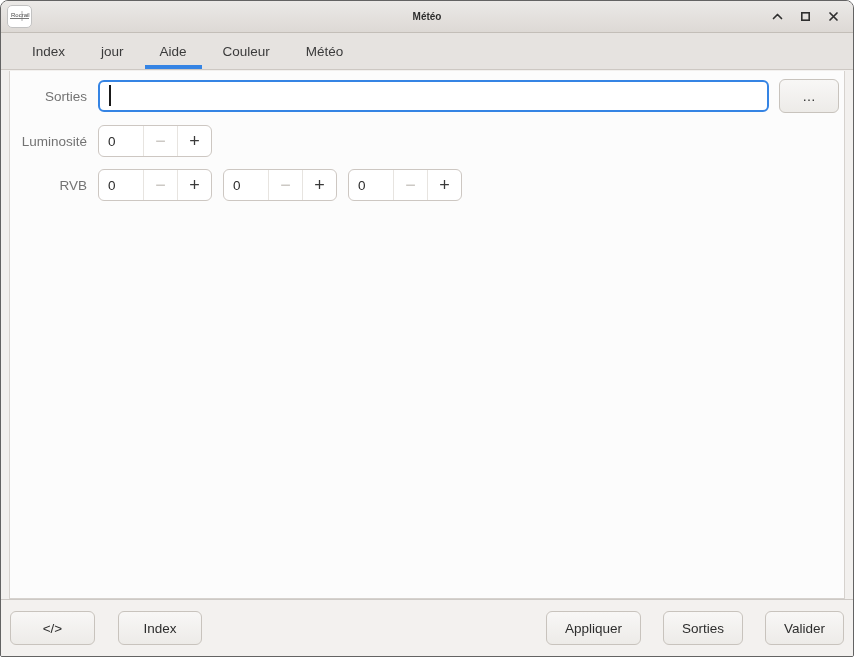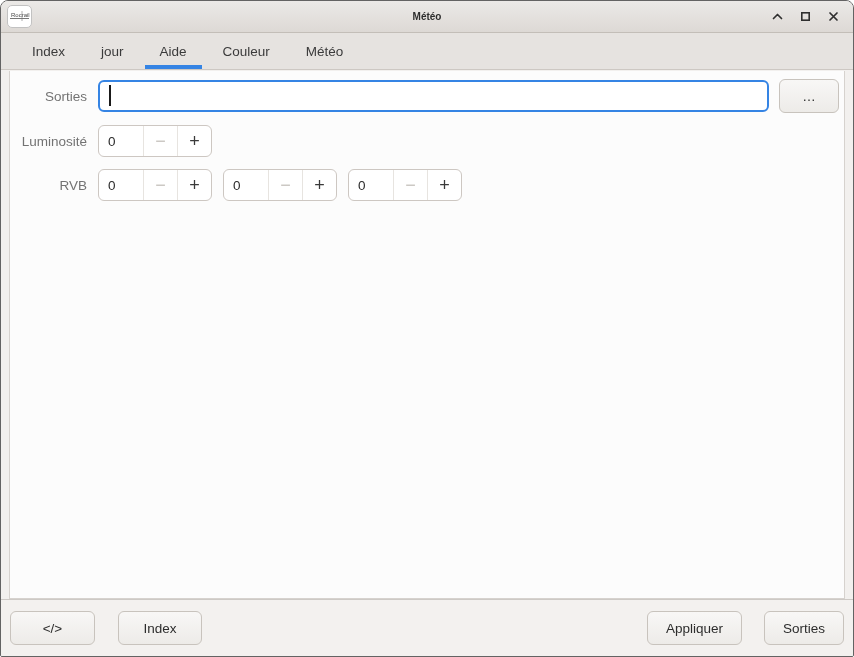--- a/index.html
+++ b/index.html
@@ -196,16 +196,17 @@
   </div>
 
   <div class="footer">
     <div class="footer-left">
       <button class="btn btn-code">&lt;/&gt;</button>
       <button class="btn btn-help">Index</button>
     </div>
     <div class="footer-right">
       <button class="btn">Appliquer</button>
       <button class="btn">Sorties</button>
+      <button class="btn">Valider</button>
     </div>
   </div>
 
 </div>
 
 </body></html>

